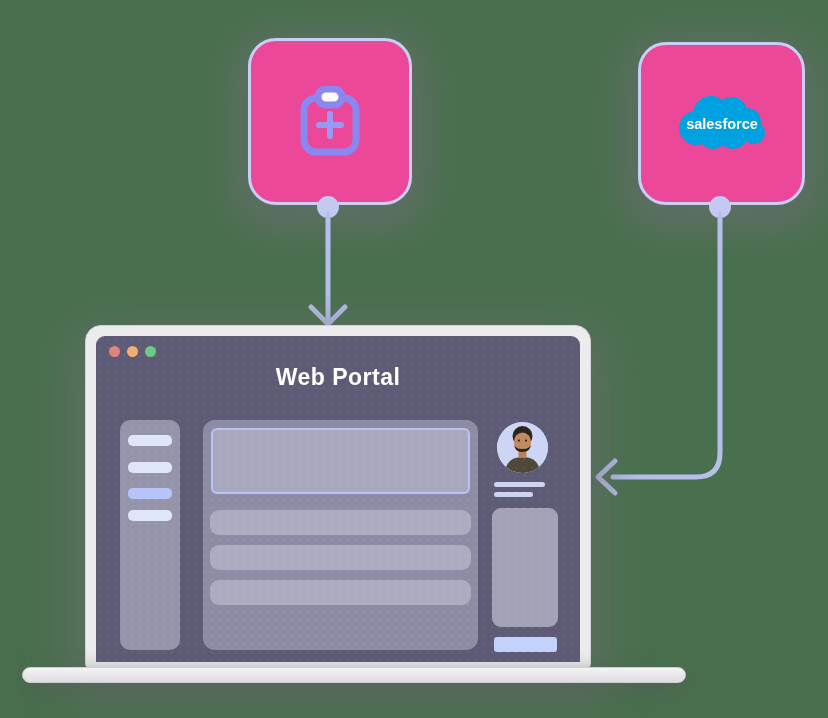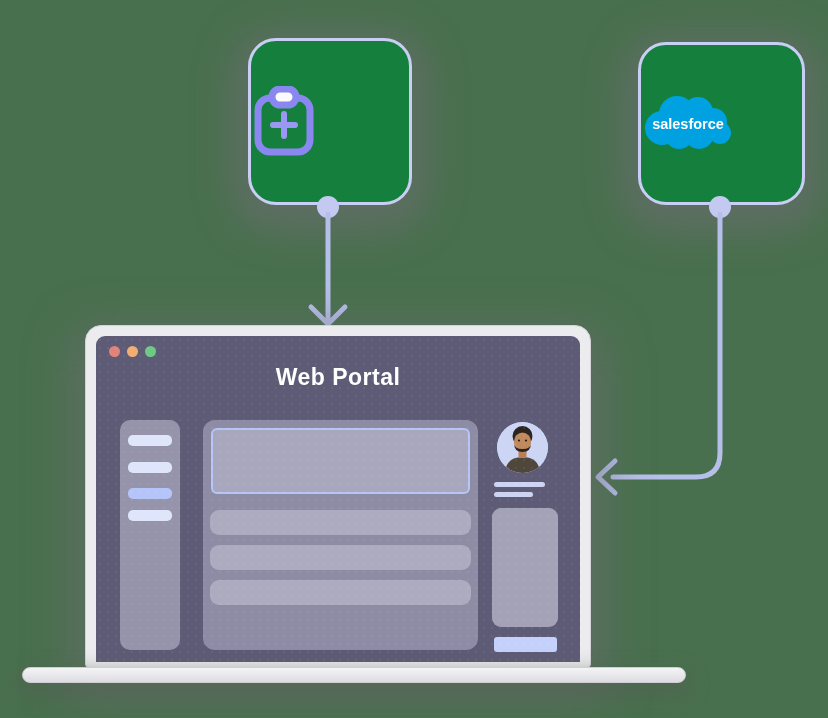--- a/index.html
+++ b/index.html
@@ -5,24 +5,24 @@
   html,body{margin:0;padding:0;}
   body{
     width:828px;height:718px;position:relative;overflow:hidden;
     font-family:"Liberation Sans",sans-serif;
     background:#49704e;
   }
   .stage{position:absolute;inset:0;}
 
   
   .card{
-    position:absolute;background:#15803d;
+    position:absolute;background:#ec4899;
     border:3px solid #c9cef5;border-radius:28px;
     box-shadow:0 10px 34px 18px rgba(110,110,114,.55);
-    display:flex;align-items:center;
+    display:flex;align-items:center;justify-content:center;
   }
   .card-clipboard{left:248px;top:38px;width:158px;height:161px;}
   .card-salesforce{left:638px;top:42px;width:161px;height:157px;}
 
   
   .connectors{position:absolute;left:0;top:0;width:828px;height:718px;pointer-events:none;}
   .connectors path,.connectors polyline{fill:none;stroke:#b6bfea;stroke-width:5;stroke-linecap:round;stroke-linejoin:round;}
   .connectors circle{fill:#c3c9f1;}
 
   

